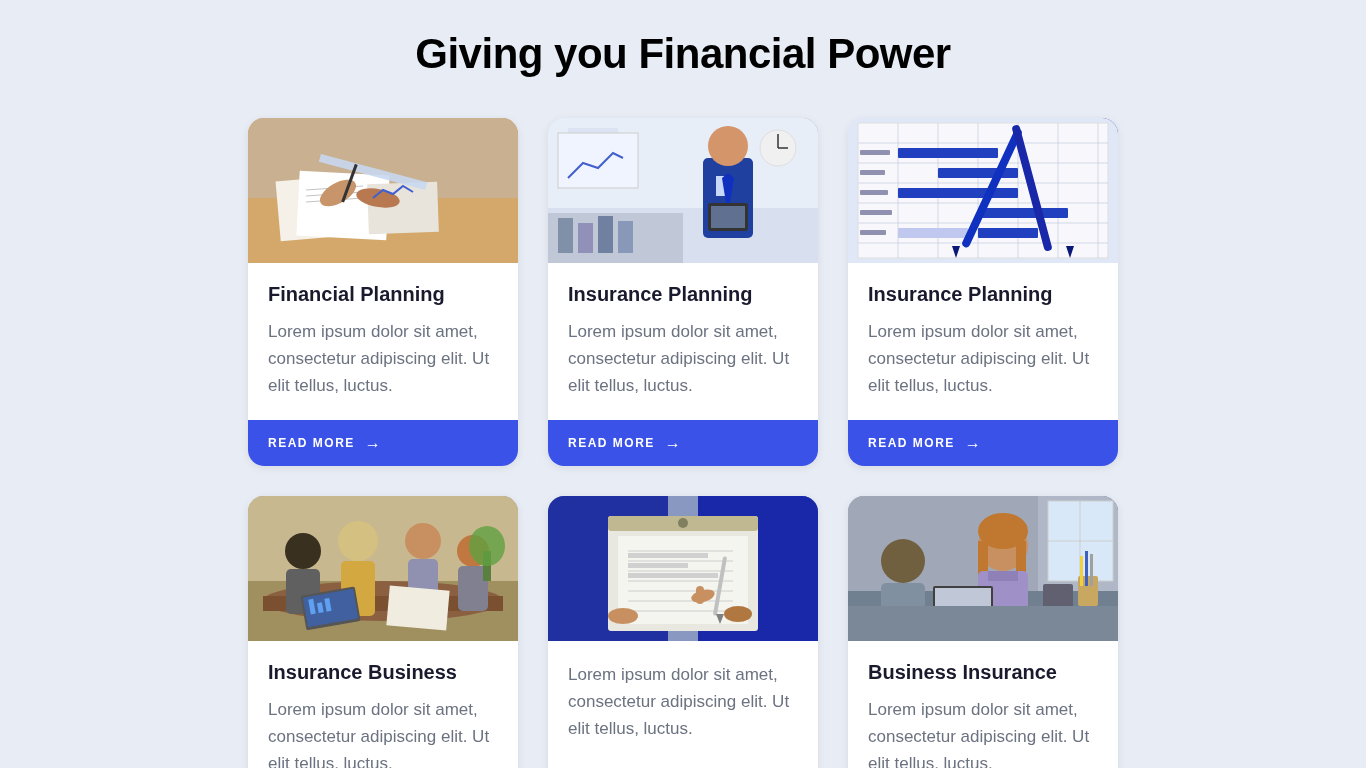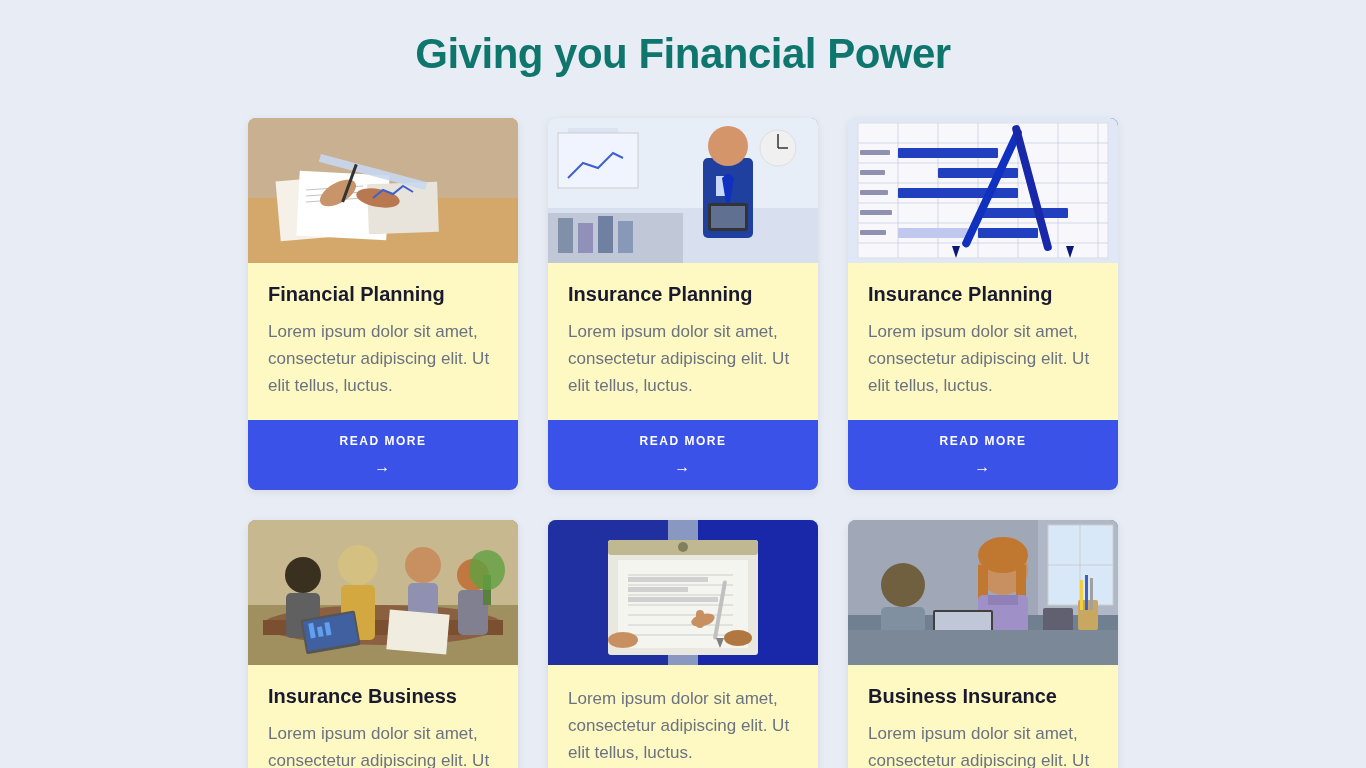--- a/index.html
+++ b/index.html
@@ -15,36 +15,36 @@
       font-family: 'Segoe UI', Arial, sans-serif;
       display: flex;
       flex-direction: column;
       align-items: center;
       padding: 30px 20px 40px;
     }
 
     .page-title {
       font-size: 42px;
       font-weight: 600;
-      color: #0f766e;
+      color: #000000;
       text-align: center;
       margin-bottom: 40px;
       letter-spacing: -0.5px;
     }
 
     .cards-grid {
       display: grid;
       grid-template-columns: repeat(3, 270px);
       gap: 30px;
       max-width: 900px;
     }
 
     .card {
-      background: #fef9c3;
-      border-radius: 8px;
+      background: #ffffff;
+      border-radius: 16px;
       overflow: hidden;
       box-shadow: 0 2px 8px rgba(0,0,0,0.08);
       display: flex;
       flex-direction: column;
     }
 
     
     .card-img-placeholder {
       width: 100%;
       height: 145px;
@@ -113,21 +113,20 @@
       font-size: 12px;
       font-weight: 700;
       letter-spacing: 1.5px;
       text-transform: uppercase;
       text-align: left;
       border: none;
       cursor: pointer;
       display: flex;
       align-items: center;
       gap: 10px;
-      flex-direction: column;
     }
 
     .arrow-icon {
       font-size: 16px;
       font-weight: 400;
     }
   </style>
 </head>
 <body>
 

